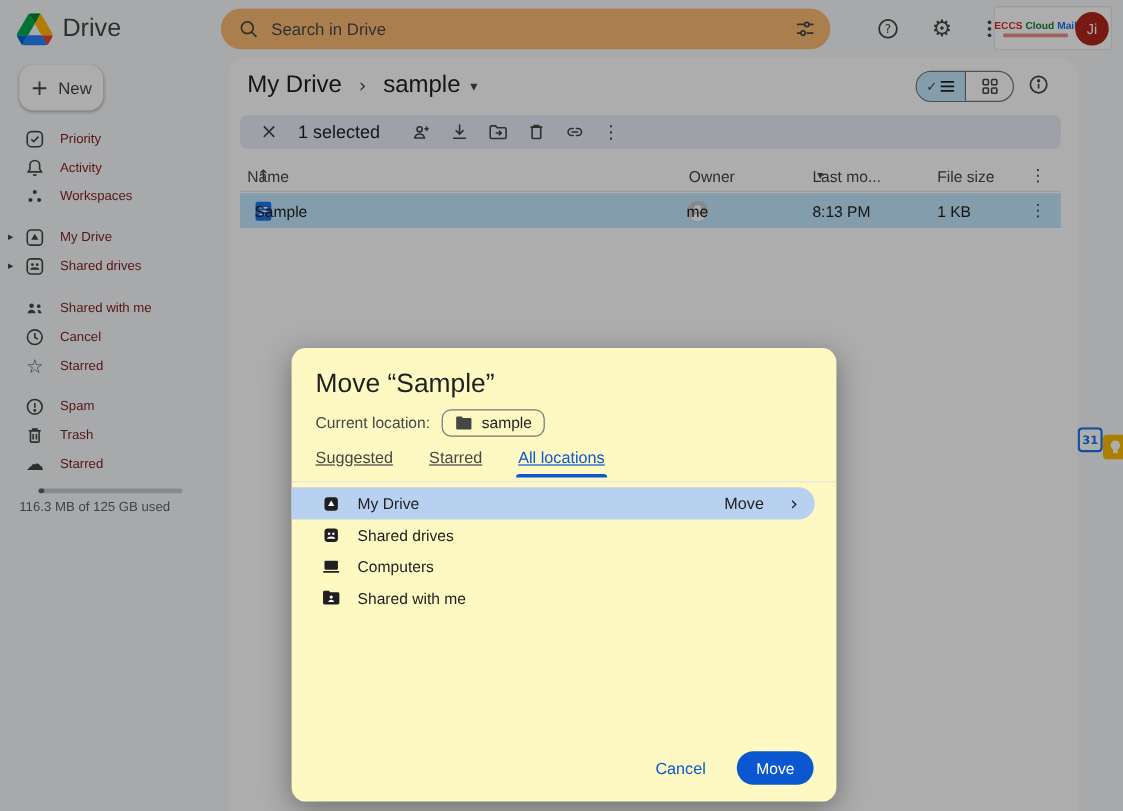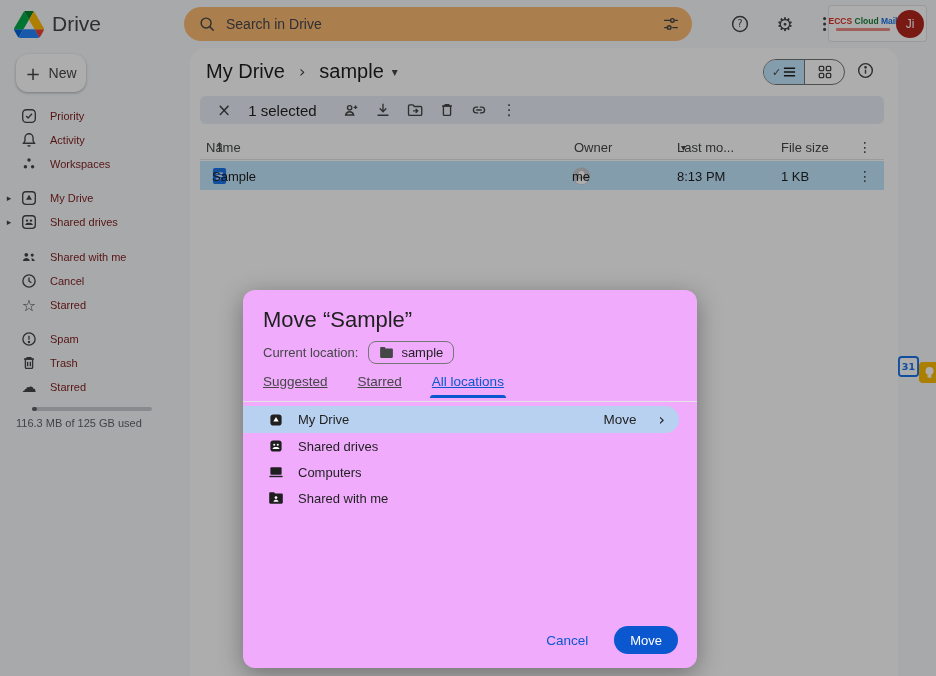--- a/index.html
+++ b/index.html
@@ -60,21 +60,21 @@
   .trow .col-owner { display:flex; align-items:center; gap:8px; left:372px; }
 
   
   .rail { position:absolute; left:898px; top:48px; width:38px; height:628px; display:flex; flex-direction:row; align-items:center; }
   .rail .icon { margin-top:0; }
   .rail-div { width:26px; height:1px; background:#c3c6cb; margin:16px 0 10px; }
   .rail-plus { font-size:20px; color:#444746; }
 
   
   .scrim { position:absolute; inset:0; background:rgba(0,0,0,0.32); z-index:40; }
-  .dialog { position:absolute; left:243px; top:290px; width:454px; height:378px; background:#f0abfc; border-radius:12px; z-index:50; box-shadow:0 6px 24px rgba(0,0,0,.35); }
+  .dialog { position:absolute; left:243px; top:290px; width:454px; height:378px; background:#fef9c3; border-radius:12px; z-index:50; box-shadow:0 6px 24px rgba(0,0,0,.35); }
   .dlg-title { position:absolute; left:20px; top:17px; font-size:22px; color:#1f1f1f; }
   .dlg-loc { position:absolute; left:20px; top:51px; display:flex; align-items:center; font-size:13px; color:#444746; }
   .loc-chip { margin-left:10px; height:23px; border:1px solid #747775; border-radius:8px; display:flex; align-items:center; gap:7px; padding:0 10px; color:#1f1f1f; }
   .dlg-tabs { position:absolute; left:20px; top:84px; display:flex; gap:30px; font-size:13.5px; font-weight:500; color:#444746; }
   .dlg-tab { padding-bottom:9px; position:relative;text-decoration:underline; }
   .dlg-tab.active { color:#0b57d0; }
   .dlg-tab.active::after { content:""; position:absolute; left:-2px; right:-2px; bottom:0; height:3px; background:#0b57d0; border-radius:3px 3px 0 0; }
   .dlg-divider { position:absolute; left:0; top:111px; width:454px; height:1px; background:#e3e3e3; }
   .dlg-list { position:absolute; left:0; top:116px; width:454px; }
   .dlg-row { height:26px; display:flex; align-items:center; padding-left:25px; font-size:13px; color:#1f1f1f; margin-bottom:0; }

